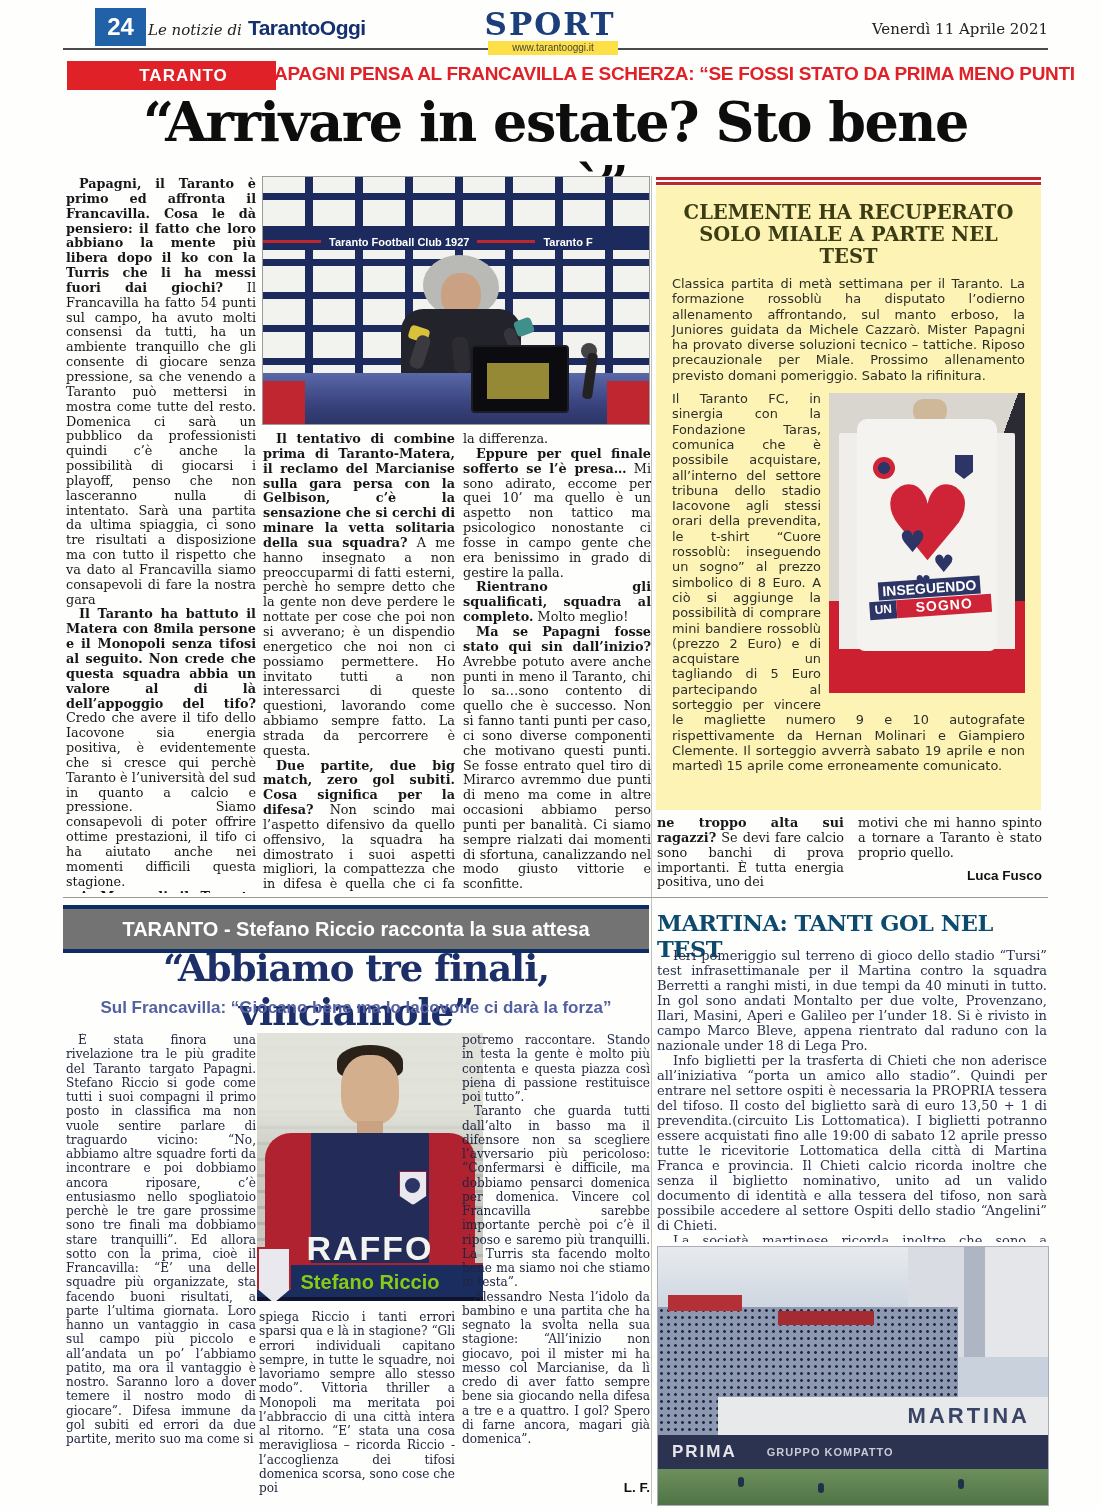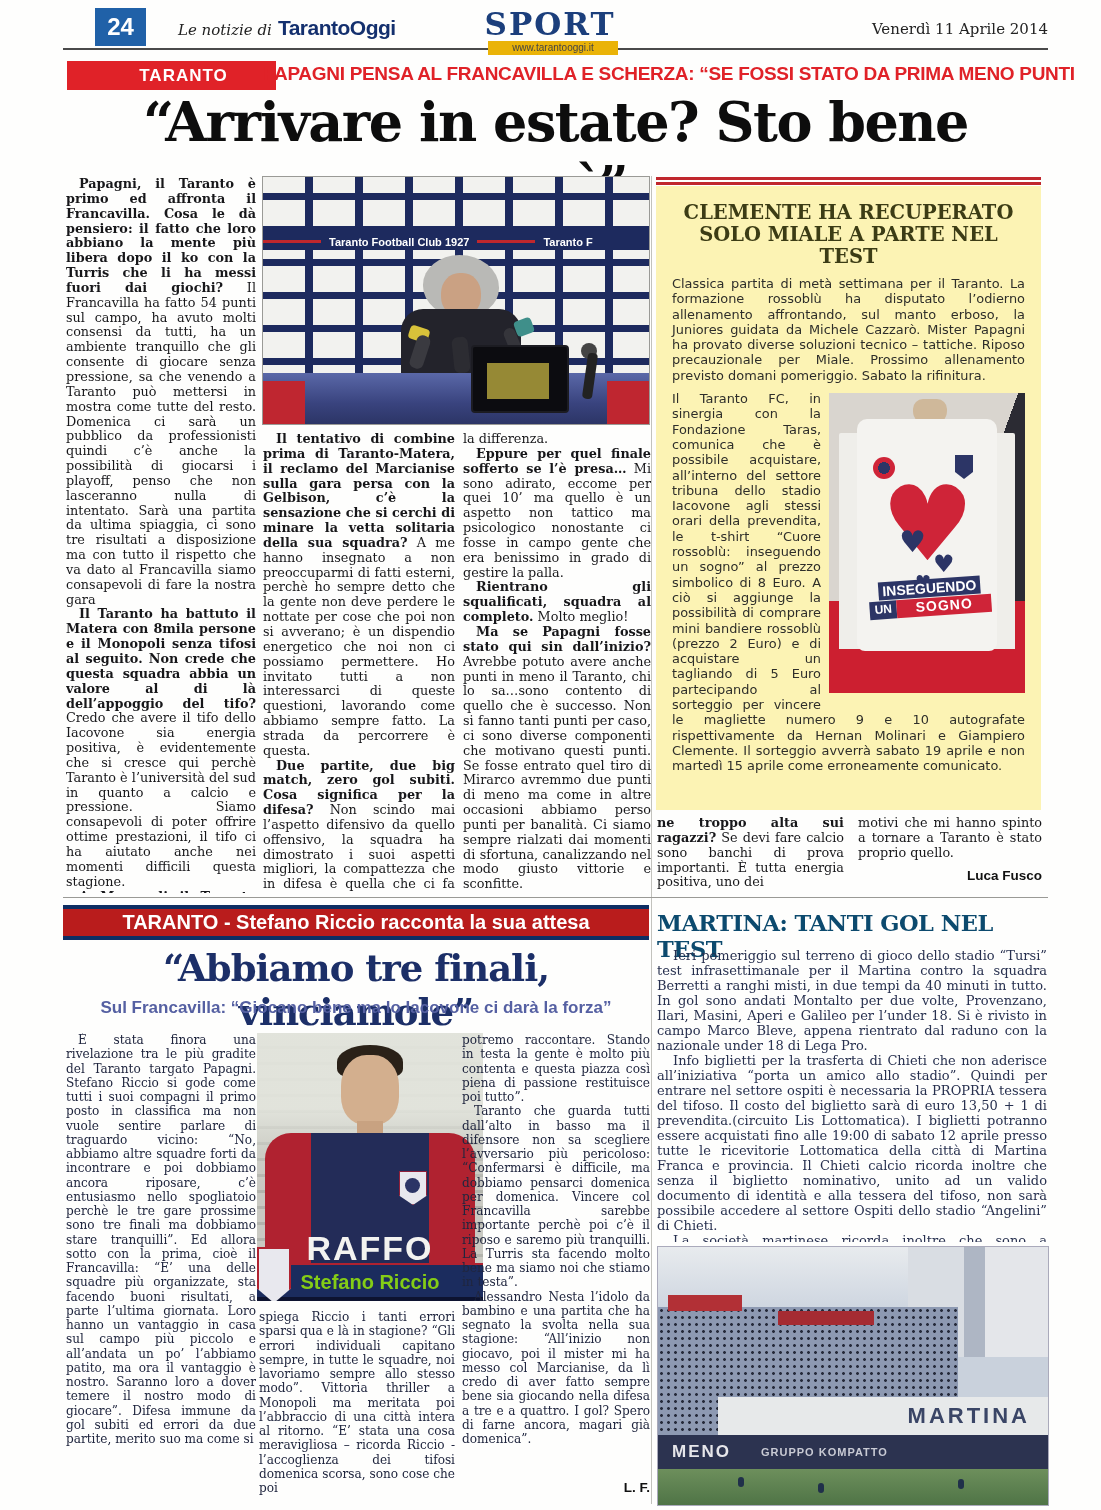--- a/index.html
+++ b/index.html
@@ -4,28 +4,28 @@
 <style>
   html,body{margin:0;padding:0;background:#e6e6e4;}
   .page{position:relative;width:1101px;height:1510px;background:#fefefd;margin:0 auto;
         font-family:"DejaVu Serif",serif;color:#1a1a1a;overflow:hidden;
         box-shadow:0 0 12px rgba(0,0,0,.25);}
   .abs{position:absolute;}
   
   .pgnum{left:95px;top:8px;width:51px;height:38px;background:#2061a8;color:#fff;
          font-family:"Liberation Sans",sans-serif;font-weight:bold;font-size:24px;
          display:flex;align-items:center;justify-content:center;}
-  .brand{left:178px;top:16px;font-size:15px;font-style:italic;color:#222;white-space:nowrap;}
+  .brand{left:148px;top:16px;font-size:15px;font-style:italic;color:#222;white-space:nowrap;}
   .brand b{font-style:normal;font-family:"Liberation Sans",sans-serif;font-size:21px;
            color:#14306e;letter-spacing:-.5px;margin-left:6px;}
   .sport{left:430px;top:6px;width:240px;text-align:center;font-family:"DejaVu Serif",serif;
          font-weight:bold;font-size:31px;letter-spacing:2px;color:#1c3f7c;}
   .hdate{left:790px;top:20px;width:258px;text-align:right;font-size:15px;color:#222;}
   .hrule{left:63px;top:48px;width:985px;height:2px;background:#4a4a4a;}
-  .urlchip{left:488px;top:41px;width:130px;height:14px;background:#eab308;text-align:center;
+  .urlchip{left:488px;top:41px;width:130px;height:14px;background:#fde047;text-align:center;
            font-family:"Liberation Sans",sans-serif;font-size:10px;color:#444;line-height:14px;}
   
   .kbox{left:67px;top:61px;width:185px;height:29px;background:#e02228;color:#fff;
         font-family:"Liberation Sans",sans-serif;font-weight:bold;font-size:17px;
         letter-spacing:1px;display:flex;align-items:center;justify-content:center;padding-left:24px;}
   .ktext{left:263px;top:63px;width:780px;font-family:"Liberation Sans",sans-serif;
          font-weight:bold;font-size:19px;color:#e02228;letter-spacing:-.3px;white-space:nowrap;}
   .mainhead{left:63px;top:90px;width:985px;text-align:center;font-family:"DejaVu Serif",serif;
             font-weight:bold;font-size:54px;letter-spacing:-1.5px;color:#0d0d0d;}
   
@@ -88,21 +88,21 @@
   .ts-badge2{position:absolute;left:126px;top:62px;width:18px;height:24px;background:#2c3566;
              clip-path:polygon(0 0,100% 0,100% 70%,50% 100%,0 70%);}
   .ts-ban{position:absolute;left:40px;top:188px;width:122px;font-family:"Liberation Sans",sans-serif;
           font-weight:bold;text-align:center;transform:rotate(-4deg);}
   .ts-ban .l1{background:#2c3566;color:#fff;font-size:14px;padding:1px 4px;}
   .ts-ban .l2{display:flex;margin-top:2px;}
   .ts-ban .l2 .un{background:#2c3566;color:#fff;font-size:12px;padding:1px 5px;}
   .ts-ban .l2 .so{background:#cf2438;color:#fff;font-size:14px;flex:1;padding:1px 4px;letter-spacing:1px;}
   .tailcol{position:absolute;top:816px;height:78px;}
   
-  .bluebar{left:63px;top:905px;width:586px;height:35px;background:#b91c1c;
+  .bluebar{left:63px;top:905px;width:586px;height:48px;background:#737373;
            border-top:4px solid #0e2e63;border-bottom:4px solid #0e2e63;box-sizing:border-box;
            display:flex;align-items:center;justify-content:center;
            font-family:"Liberation Sans",sans-serif;font-weight:bold;font-size:20px;color:#fff;}
   .rhead{left:63px;top:946px;width:586px;text-align:center;font-family:"DejaVu Serif",serif;
          font-weight:bold;font-size:37px;letter-spacing:-1px;color:#1c2f68;}
   .rsub{left:63px;top:998px;width:586px;text-align:center;font-family:"Liberation Sans",sans-serif;
         font-weight:bold;font-size:17px;color:#5560a2;}
   .bcol{position:absolute;overflow:hidden;text-align:justify;font-size:12.1px;line-height:14.25px;
         color:#20263f;}
   .bcol p{margin:0;text-indent:12px;}
@@ -158,21 +158,21 @@
 </head>
 <body>
 
 <div class="page">
 
   <div class="abs pgnum">24</div>
   <div class="abs brand">
     <span>Le notizie di</span><b>TarantoOggi</b>
   </div>
   <div class="abs sport">SPORT</div>
-  <div class="abs hdate">Venerdì 11 Aprile 2014</div>
+  <div class="abs hdate">Venerdì 11 Aprile 2021</div>
   <div class="abs hrule"></div>
   <div class="abs urlchip">www.tarantooggi.it</div>
 
   <div class="abs kbox">TARANTO</div>
   <div class="abs ktext">PAPAGNI PENSA AL FRANCAVILLA E SCHERZA: “SE FOSSI STATO DA PRIMA MENO PUNTI</div>
   <div class="abs mainhead">“Arrivare in estate? Sto bene così”</div>
 
   <div class="col" style="left:66px;top:177px;width:190px;height:716px">
 
   <p><span class="q">Papagni, il Taranto è primo ed affronta il Francavilla. Cosa le dà pensiero: il fatto che loro abbiano la mente più libera dopo il ko con la Turris che li ha messi fuori dai giochi?</span> <span>Il Francavilla ha fatto 54 punti sul campo, ha avuto molti consensi da tutti, ha un ambiente tranquillo che gli consente di giocare senza pressione, sa che venendo a Taranto può mettersi in mostra come tutte del resto. Domenica ci sarà un pubblico da professionisti quindi c’è anche la possibilità di giocarsi i playoff, penso che non lasceranno nulla di intentato. Sarà una partita da ultima spiaggia, ci sono tre risultati a disposizione ma con tutto il rispetto che va dato al Francavilla siamo consapevoli di fare la nostra gara</span></p>
@@ -298,21 +298,21 @@
     </div>
 
   <div class="abs photo3">
     <div class="abs m-sky"></div>
     <div class="abs m-bldg"></div>
     <div class="abs m-stand"></div>
     <div class="abs m-redban1"></div>
     <div class="abs m-redban2"></div>
     <div class="abs m-white-ban">MARTINA</div>
     <div class="abs m-dark-ban">
-      <span class="u">MENO</span>
+      <span class="u">PRIMA</span>
       <span class="g">GRUPPO KOMPATTO</span>
     </div>
     <div class="abs m-pitch"></div>
     <div class="abs m-dot" style="left:80px;top:230px"></div>
     <div class="abs m-dot" style="left:160px;top:236px"></div>
     <div class="abs m-dot" style="left:300px;top:232px"></div>
   </div>
 
 </div>
 

